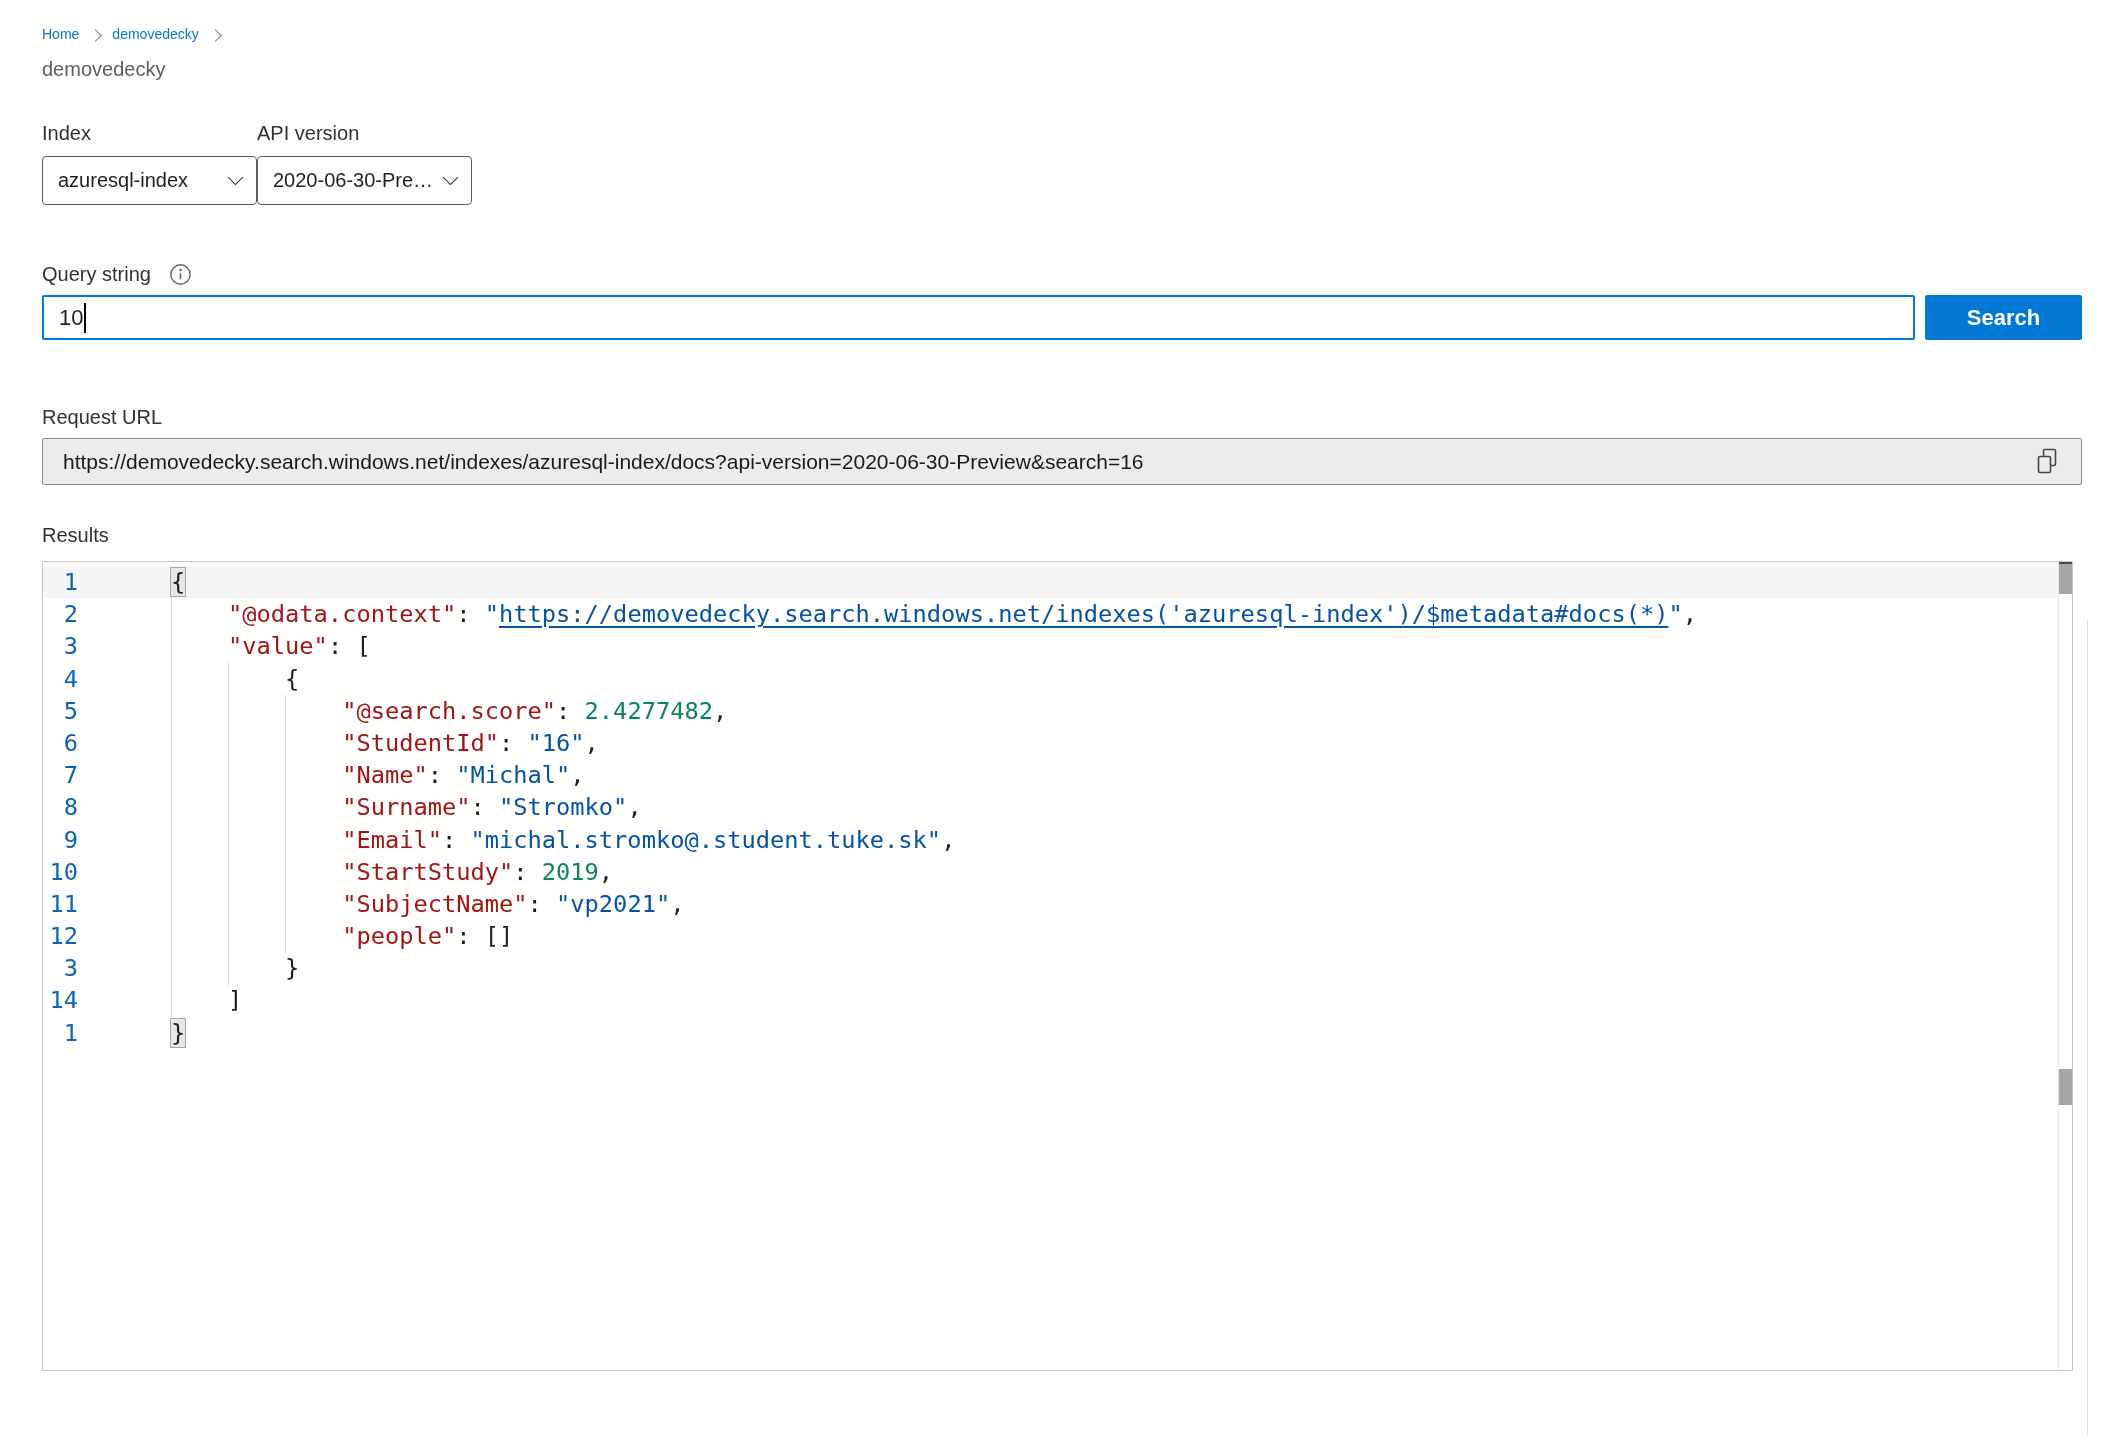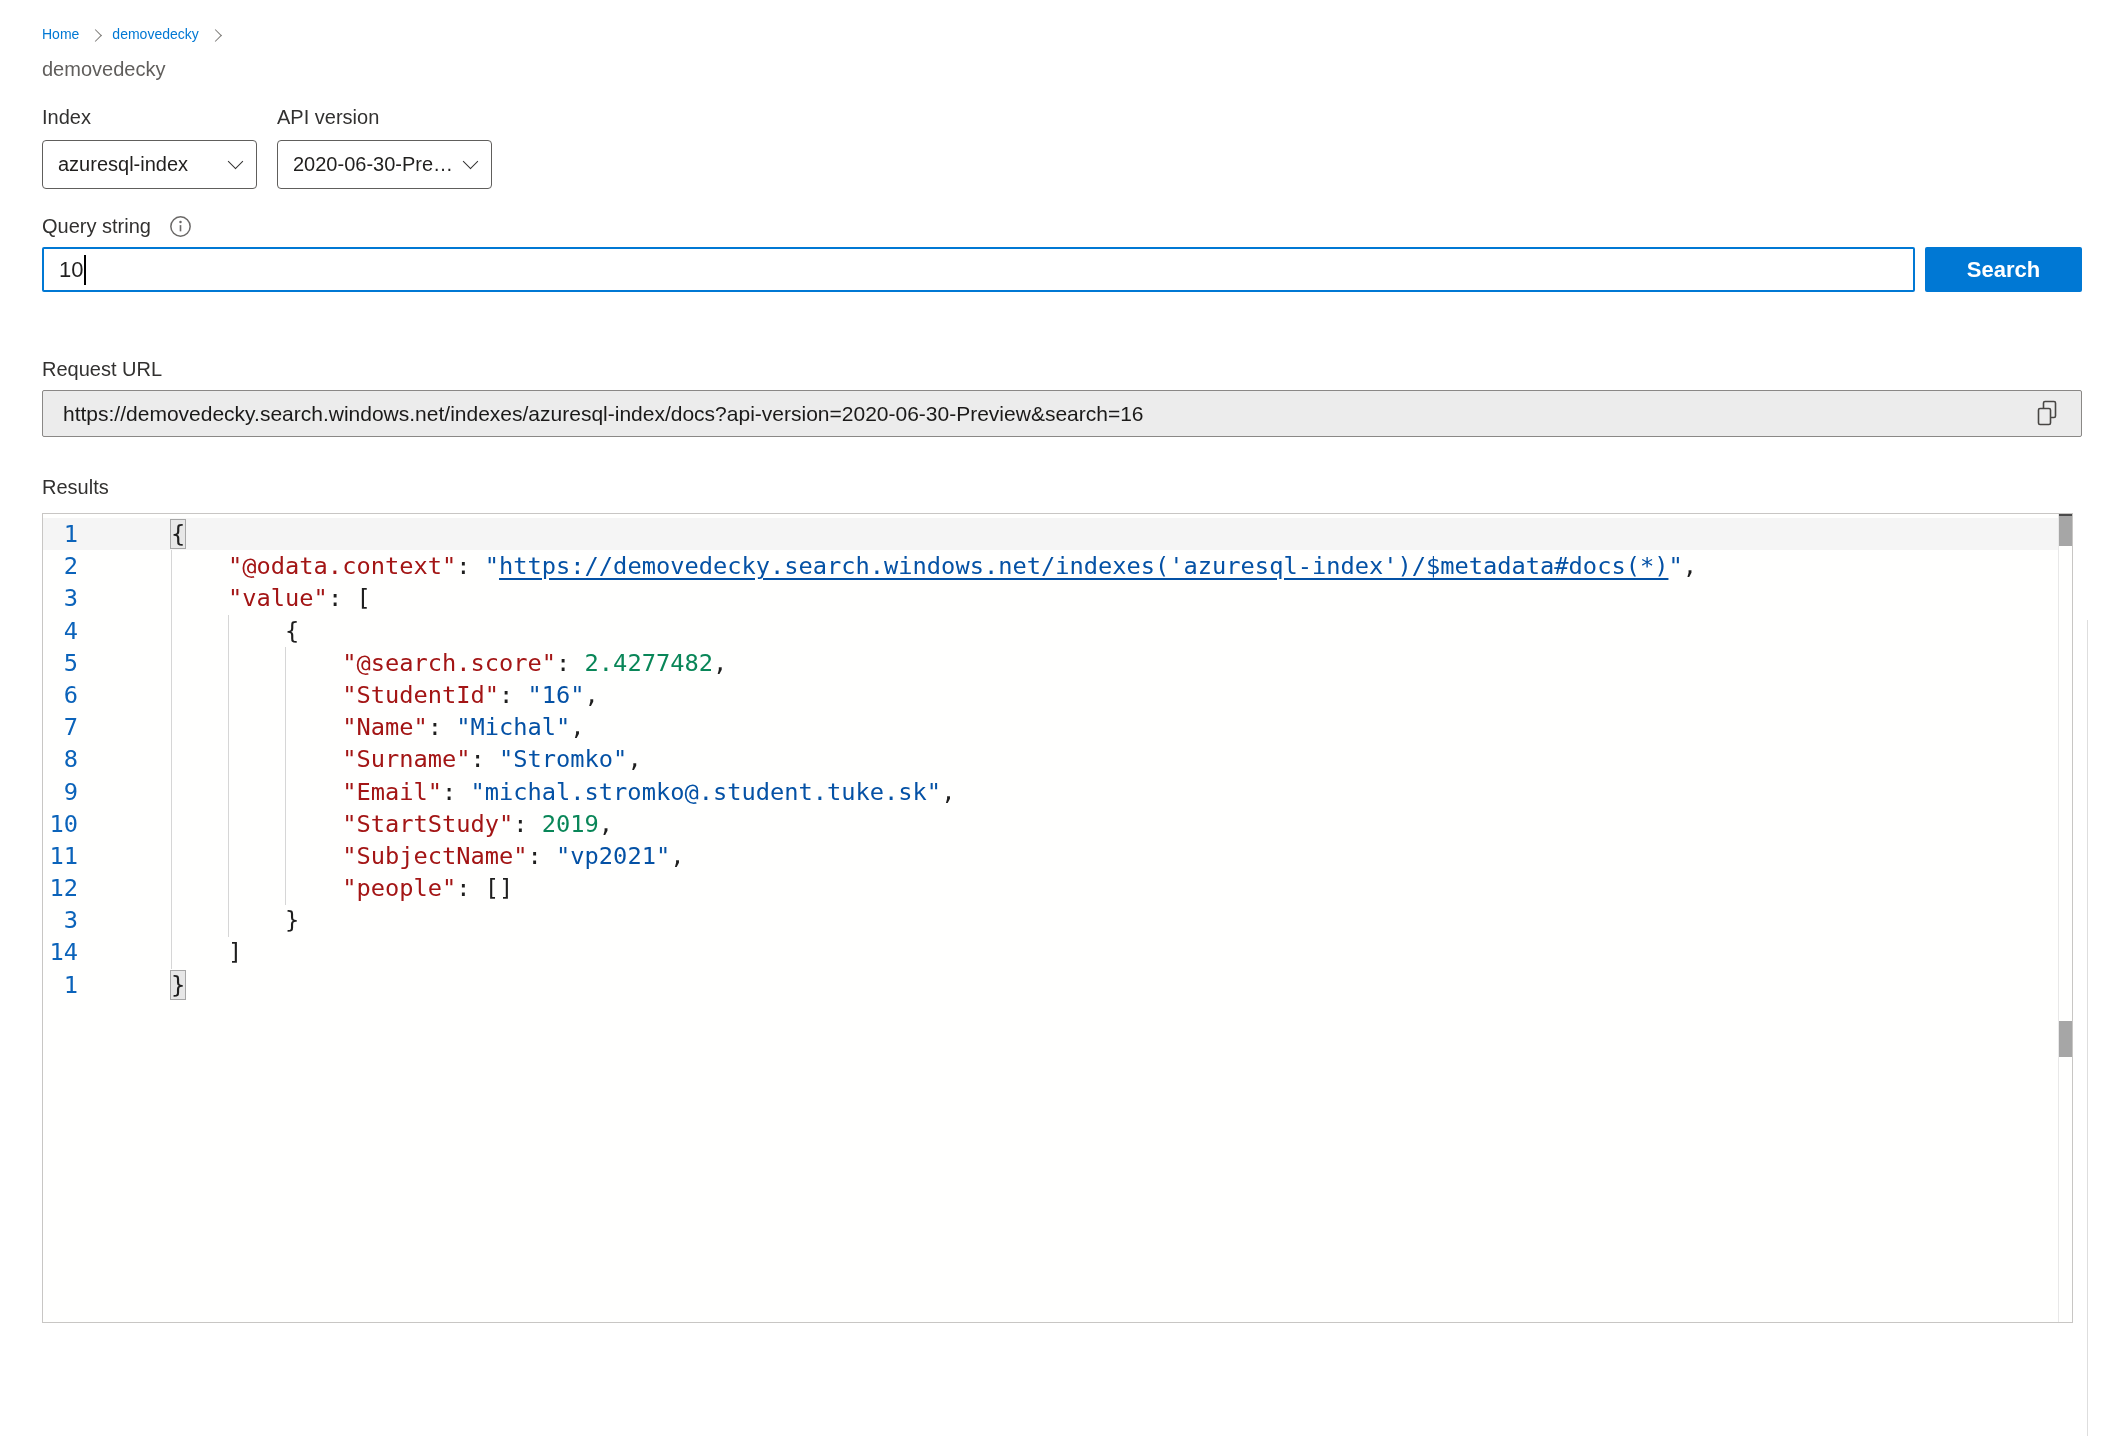--- a/index.html
+++ b/index.html
@@ -16,30 +16,30 @@
   .crumb{color:var(--accent);text-decoration:none;cursor:pointer;}
   .chev{display:inline-block;width:9px;height:9px;border-right:1.6px solid #7d7b78;border-bottom:1.6px solid #7d7b78;transform:rotate(-45deg);margin-top:2px;}
 
   
   .titlerow{margin-top:18px;display:flex;align-items:center;}
   .title{font-size:43px;font-weight:700;color:#2b2a29;letter-spacing:-0.5px;}
   .more{margin-left:44px;font-size:30px;font-weight:700;color:#3a3a3a;letter-spacing:5px;line-height:10px;cursor:pointer;padding:8px 4px;}
   .subtitle{margin-top:16px;font-size:20px;color:var(--muted);}
 
   
-  .ddrow{margin-top:24px;display:flex;gap:20px;}
+  .ddrow{margin-top:40px;display:flex;gap:0;}
   .ddcol{width:215px;}
   .lbl{font-size:20px;color:var(--txt);line-height:24px;}
   .dd{margin-top:11px;height:49px;border:1px solid #605e5c;border-radius:4px;background:#fff;
       display:flex;align-items:center;justify-content:space-between;padding:0 15px;font-size:20px;color:#201f1e;cursor:pointer;}
   .dd .chevdn{display:inline-block;width:11px;height:11px;border-right:1.7px solid #323130;border-bottom:1.7px solid #323130;transform:rotate(45deg);margin-top:-6px;flex:none;}
   .dd .ddval{white-space:nowrap;overflow:hidden;text-overflow:ellipsis;}
 
   
-  .qlblrow{margin-top:24px;display:flex;align-items:center;gap:18px;}
+  .qlblrow{margin-top:56px;display:flex;align-items:center;gap:18px;}
   .infoicon{display:inline-flex;cursor:pointer;margin-top:2px;}
   .qrow{margin-top:9px;display:flex;gap:10px;}
   .qinput{flex:1;height:45px;border:2.5px solid var(--accent);border-radius:2px;background:#fff;
           display:flex;align-items:center;padding:0 15px;font-size:22px;color:#201f1e;cursor:text;}
   .caret{display:inline-block;width:2px;height:30px;background:#000;margin-left:1px;}
   .searchbtn{width:157px;height:45px;background:var(--accent);color:#fff;border:none;border-radius:2px;
              font-family:"Liberation Sans",sans-serif;font-size:22px;font-weight:700;cursor:pointer;}
 
   
   .urllbl{margin-top:65px;}

